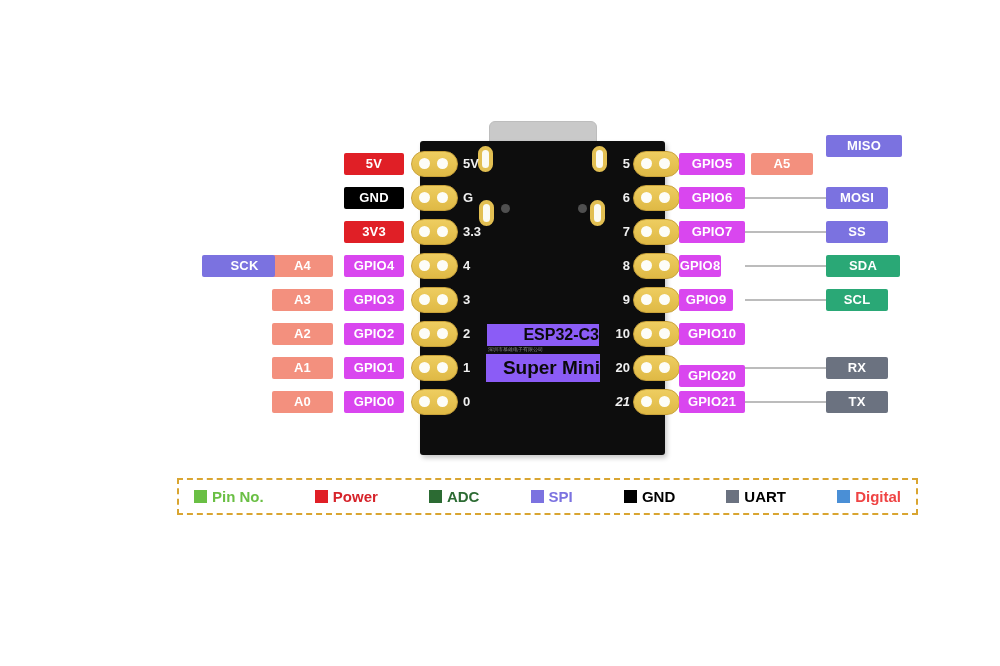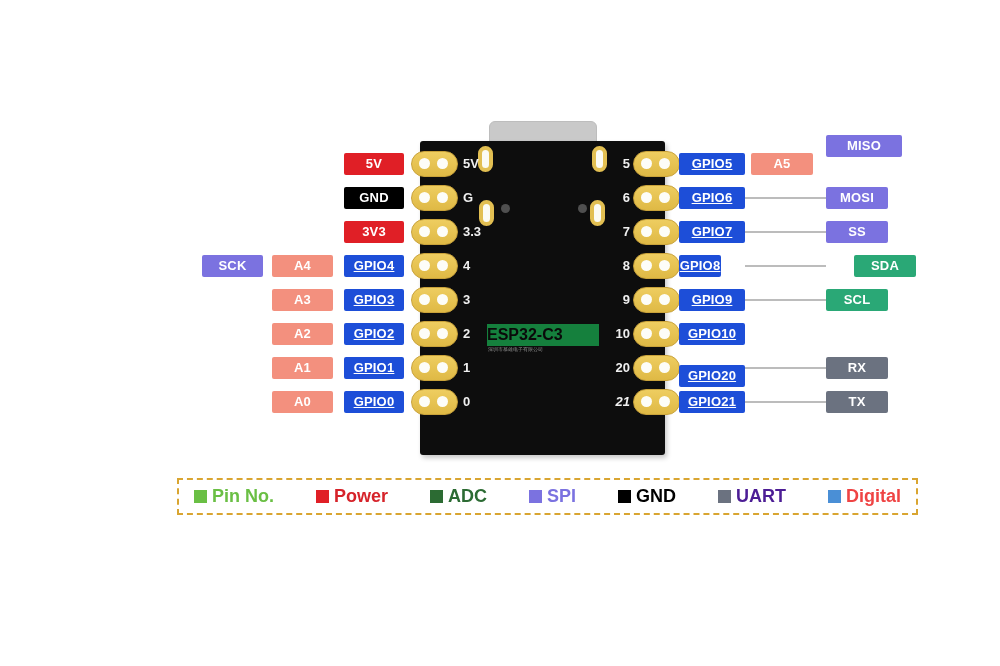--- a/index.html
+++ b/index.html
@@ -8,77 +8,78 @@
   
   .board{position:absolute;left:420px;top:141px;width:245px;height:314px;background:#0d0d0d;
          border-radius:3px;z-index:1;box-shadow:2px 3px 5px rgba(0,0,0,.22);}
   .usb{position:absolute;left:489px;top:121px;width:106px;height:26px;background:#c9c9c9;
        border-radius:6px 6px 0 0;z-index:0;border:1px solid #bdbdbd;}
   
   .tag{position:absolute;height:22px;line-height:22px;text-align:center;color:#fff;
        font-weight:700;font-size:13px;border-radius:2px;z-index:3;letter-spacing:.2px;}
   .power{background:#e01f26;}
   .gnd{background:#000000;}
-  .gpio{background:#1d4ed8;text-decoration:underline;}
+  .gpio{background:#d946ef;}
   .analog{background:#f3907e;}
   .spi{background:#7b72e0;}
   .i2c{background:#2aa876;}
   .uart{background:#6b7280;}
   
   .pad{position:absolute;width:47px;height:26px;background:linear-gradient(180deg,#eecd60,#dfb945);
        border:1.5px solid #c9a23a;border-radius:13px;z-index:2;box-sizing:border-box;}
   .hole{position:absolute;width:11px;height:11px;border-radius:50%;background:#fdfdf8;top:6px;}
   .hole.h1{left:7px;} .hole.h2{left:25px;}
   
   .silk{position:absolute;color:#efefef;font-weight:700;font-size:13px;z-index:3;height:16px;line-height:16px;}
   .silk-l{left:463px;width:40px;text-align:left;}
   .silk-r{left:596px;width:34px;text-align:right;}
   
   .wire{position:absolute;left:745px;width:81px;height:2px;background:#bcbcbc;z-index:2;}
   
   .oval{position:absolute;width:15px;height:26px;border:4px solid #e2bf52;background:#fbfbf4;
         border-radius:9px;box-sizing:border-box;z-index:2;}
   .dot{position:absolute;width:9px;height:9px;border-radius:50%;background:#4f4f4f;z-index:2;}
   
-  .chipbox{position:absolute;background:#15803d;color:#0a0a0a;font-weight:700;text-align:left;z-index:3;}
+  .chipbox{position:absolute;background:#8b5cf6;color:#0a0a0a;font-weight:700;text-align:right;z-index:3;}
   .chip1{left:487px;top:324px;width:112px;height:22px;line-height:22px;font-size:16px;}
   .chip2{left:486px;top:354px;width:114px;height:28px;line-height:28px;font-size:19px;}
   .vendor{position:absolute;left:488px;top:346px;width:110px;font-size:5px;color:#8a8a8a;z-index:3;
           white-space:nowrap;overflow:hidden;}
   
   .legend{position:absolute;left:177px;top:478px;width:741px;height:37px;box-sizing:border-box;
           border:2px dashed #d9a531;display:flex;align-items:center;justify-content:space-between;
           padding:0 15px;z-index:3;}
-  .lg-item{display:flex;align-items:center;font-weight:700;font-size:18px;}
+  .lg-item{display:flex;align-items:center;font-weight:700;font-size:15px;}
   .swatch{display:inline-block;width:13px;height:13px;margin-right:5px;}
   .c-pin{color:#6abf44;}   .s-pin{background:#6abf44;}
   .c-pow{color:#d6232a;}   .s-pow{background:#e01f26;}
   .c-adc{color:#2c6b33;}   .s-adc{background:#2c6b33;}
   .c-spi{color:#7b72e0;}   .s-spi{background:#7b72e0;}
   .c-gnd{color:#000000;}   .s-gnd{background:#000000;}
-  .c-uart{color:#4c1d95;}  .s-uart{background:#6b7280;}
+  .c-uart{color:#000000;}  .s-uart{background:#6b7280;}
   .c-dig{color:#ef4444;}   .s-dig{background:#4a8fd6;}
 </style>
 </head>
 <body>
 
 <div id="stage">
 
   <div class="usb"></div>
   <div class="board"></div>
 
   <div class="oval" style="left:478px;top:146px;"></div>
   <div class="oval" style="left:592px;top:146px;"></div>
   <div class="oval" style="left:479px;top:200px;"></div>
   <div class="oval" style="left:590px;top:200px;"></div>
   <div class="dot" style="left:501px;top:204px;"></div>
   <div class="dot" style="left:578px;top:204px;"></div>
 
   <div class="chipbox chip1">ESP32-C3</div>
   <div class="vendor">深圳市慕雄电子有限公司</div>
+  <div class="chipbox chip2">Super Mini</div>
 
   <div class="pad" style="left:411px;top:151px;">
       <span class="hole h1"></span>
       <span class="hole h2"></span>
     </div>
   <div class="pad" style="left:411px;top:185px;">
       <span class="hole h1"></span>
       <span class="hole h2"></span>
     </div>
   <div class="pad" style="left:411px;top:219px;">
@@ -123,21 +124,21 @@
   <div class="tag gpio" style="left:344px;top:323px;width:60px;">GPIO2</div>
   <div class="tag gpio" style="left:344px;top:357px;width:60px;">GPIO1</div>
   <div class="tag gpio" style="left:344px;top:391px;width:60px;">GPIO0</div>
 
   <div class="tag analog" style="left:272px;top:255px;width:61px;">A4</div>
   <div class="tag analog" style="left:272px;top:289px;width:61px;">A3</div>
   <div class="tag analog" style="left:272px;top:323px;width:61px;">A2</div>
   <div class="tag analog" style="left:272px;top:357px;width:61px;">A1</div>
   <div class="tag analog" style="left:272px;top:391px;width:61px;">A0</div>
 
-  <div class="tag spi" style="left:202px;top:255px;width:61px;">SCK</div>
+  <div class="tag spi" style="left:202px;top:255px;width:61px;padding-left:12px;">SCK</div>
 
   <div class="wire" style="top:197px;"></div>
   <div class="wire" style="top:231px;"></div>
   <div class="wire" style="top:265px;"></div>
   <div class="wire" style="top:299px;"></div>
   <div class="wire" style="top:367px;"></div>
   <div class="wire" style="top:401px;"></div>
 
   <div class="pad" style="left:633px;top:151px;">
       <span class="hole h1"></span>
@@ -178,31 +179,31 @@
   <div class="silk silk-r" style="top:258px;">8</div>
   <div class="silk silk-r" style="top:292px;">9</div>
   <div class="silk silk-r" style="top:326px;">10</div>
   <div class="silk silk-r" style="top:360px;">20</div>
   <div class="silk silk-r" style="top:394px;font-style:italic;">21</div>
 
   <div class="tag gpio" style="left:679px;top:153px;width:66px;">GPIO5</div>
   <div class="tag gpio" style="left:679px;top:187px;width:66px;">GPIO6</div>
   <div class="tag gpio" style="left:679px;top:221px;width:66px;">GPIO7</div>
   <div class="tag gpio" style="left:679px;top:255px;width:42px;">GPIO8</div>
-  <div class="tag gpio" style="left:679px;top:289px;width:66px;">GPIO9</div>
+  <div class="tag gpio" style="left:679px;top:289px;width:54px;">GPIO9</div>
   <div class="tag gpio" style="left:679px;top:323px;width:66px;">GPIO10</div>
   <div class="tag gpio" style="left:679px;top:365px;width:66px;">GPIO20</div>
   <div class="tag gpio" style="left:679px;top:391px;width:66px;">GPIO21</div>
 
   <div class="tag analog" style="left:751px;top:153px;width:62px;">A5</div>
 
   <div class="tag spi" style="left:826px;top:135px;width:76px;">MISO</div>
   <div class="tag spi" style="left:826px;top:187px;width:62px;">MOSI</div>
   <div class="tag spi" style="left:826px;top:221px;width:62px;">SS</div>
-  <div class="tag i2c" style="left:826px;top:255px;width:62px;margin-left:28px;">SDA</div>
+  <div class="tag i2c" style="left:826px;top:255px;width:74px;">SDA</div>
   <div class="tag i2c" style="left:826px;top:289px;width:62px;">SCL</div>
   <div class="tag uart" style="left:826px;top:357px;width:62px;">RX</div>
   <div class="tag uart" style="left:826px;top:391px;width:62px;">TX</div>
 
   <div class="legend">
     <div class="lg-item c-pin">
         <span class="swatch s-pin"></span>
         <span>Pin No.</span>
       </div>
     <div class="lg-item c-pow">

